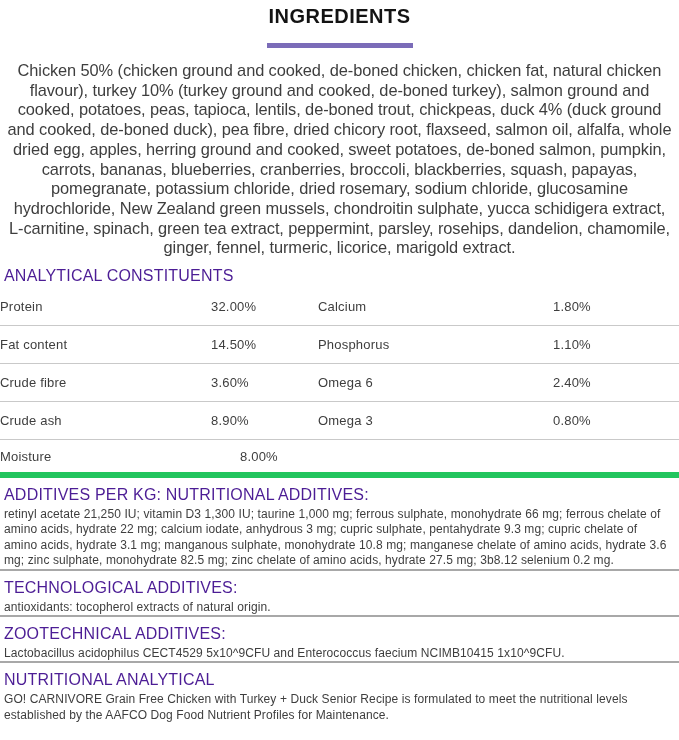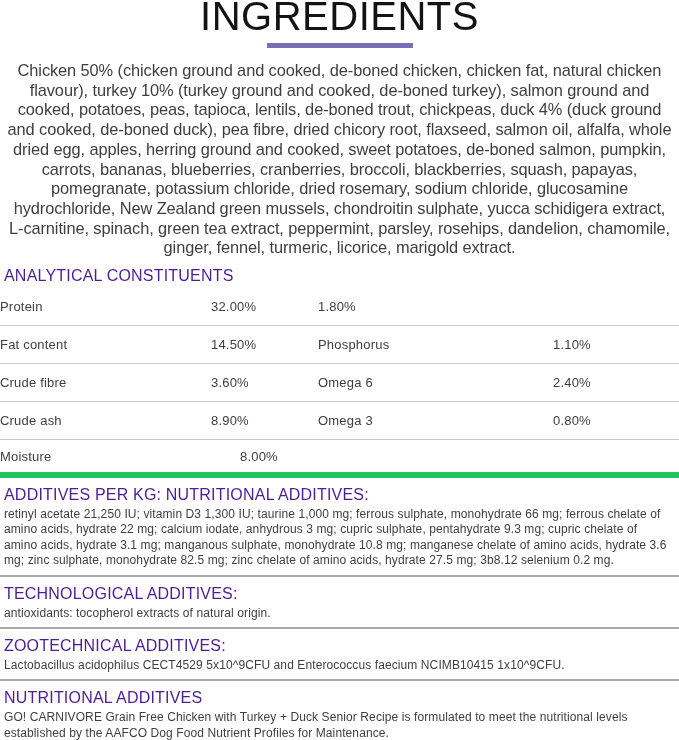--- a/index.html
+++ b/index.html
@@ -9,22 +9,22 @@
     height: 740px;
     font-family: "Liberation Sans", sans-serif;
     color: #3e3e3e;
     overflow: hidden;
   }
   .page { width: 679px; padding: 0; }
 
   .title {
     margin-top: 0;
     text-align: center;
-    font-size: 40px;
-    font-weight: 400;
+    font-size: 20px;
+    font-weight: 700;
     letter-spacing: 0.5px;
     color: #131313;
     line-height: 32px;
   }
   .accent-bar {
     width: 146px;
     height: 5px;
     margin: 11px auto 0 auto;
     background: #7b6cb8;
   }
@@ -55,21 +55,21 @@
     align-items: center;
     height: 38px;
     border-bottom: 1px solid #c9c9c9;
     font-size: 13px;
     letter-spacing: 0.2px;
     color: #3e3e3e;
   }
   .trow:last-child { border-bottom: 6px solid #22c55e; gap: 29px; }
   .tvalue { text-align: left; }
 
-  .section { padding: 8px 4px 6px 4px; }
+  .section { padding: 8px 4px 0 4px; }
   .section .sec-heading { margin-bottom: 4px; }
   .section .body {
     font-size: 12px;
     line-height: 15.4px;
     letter-spacing: 0.1px;
     color: #3e3e3e;
     padding-right: 2px;
   }
   .section + .section { border-top: 2px solid #a8a8a8; }
 </style>
@@ -83,20 +83,21 @@
 
   <p class="ingredients">Chicken 50% (chicken ground and cooked, de-boned chicken, chicken fat, natural chicken flavour), turkey 10% (turkey ground and cooked, de-boned turkey), salmon ground and cooked, potatoes, peas, tapioca, lentils, de-boned trout, chickpeas, duck 4% (duck ground and cooked, de-boned duck), pea fibre, dried chicory root, flaxseed, salmon oil, alfalfa, whole dried egg, apples, herring ground and cooked, sweet potatoes, de-boned salmon, pumpkin, carrots, bananas, blueberries, cranberries, broccoli, blackberries, squash, papayas, pomegranate, potassium chloride, dried rosemary, sodium chloride, glucosamine hydrochloride, New Zealand green mussels, chondroitin sulphate, yucca schidigera extract, L-carnitine, spinach, green tea extract, peppermint, parsley, rosehips, dandelion, chamomile, ginger, fennel, turmeric, licorice, marigold extract.</p>
 
   <h2 class="sec-heading analytical-heading">ANALYTICAL CONSTITUENTS</h2>
 
   <div class="table">
     <div class="trow">
       <span class="tlabel">Protein</span>
       <span class="tvalue">32.00%</span>
       <span class="tspacer"></span>
+      <span class="tlabel">Calcium</span>
       <span class="tvalue">1.80%</span>
       <span></span>
     </div>
     <div class="trow">
       <span class="tlabel">Fat content</span>
       <span class="tvalue">14.50%</span>
       <span class="tspacer"></span>
       <span class="tlabel">Phosphorus</span>
       <span class="tvalue">1.10%</span>
       <span></span>
@@ -136,17 +137,17 @@
     <h2 class="sec-heading">TECHNOLOGICAL ADDITIVES:</h2>
     <p class="body">antioxidants: tocopherol extracts of natural origin.</p>
   </div>
 
   <div class="section">
     <h2 class="sec-heading">ZOOTECHNICAL ADDITIVES:</h2>
     <p class="body">Lactobacillus acidophilus CECT4529 5x10^9CFU and Enterococcus faecium NCIMB10415 1x10^9CFU.</p>
   </div>
 
   <div class="section">
-    <h2 class="sec-heading">NUTRITIONAL ADDITIVES</h2>
+    <h2 class="sec-heading">NUTRITIONAL ANALYTICAL</h2>
     <p class="body">GO! CARNIVORE Grain Free Chicken with Turkey + Duck Senior Recipe is formulated to meet the nutritional levels established by the AAFCO Dog Food Nutrient Profiles for Maintenance.</p>
   </div>
 
 </div>
 
 </body></html>

